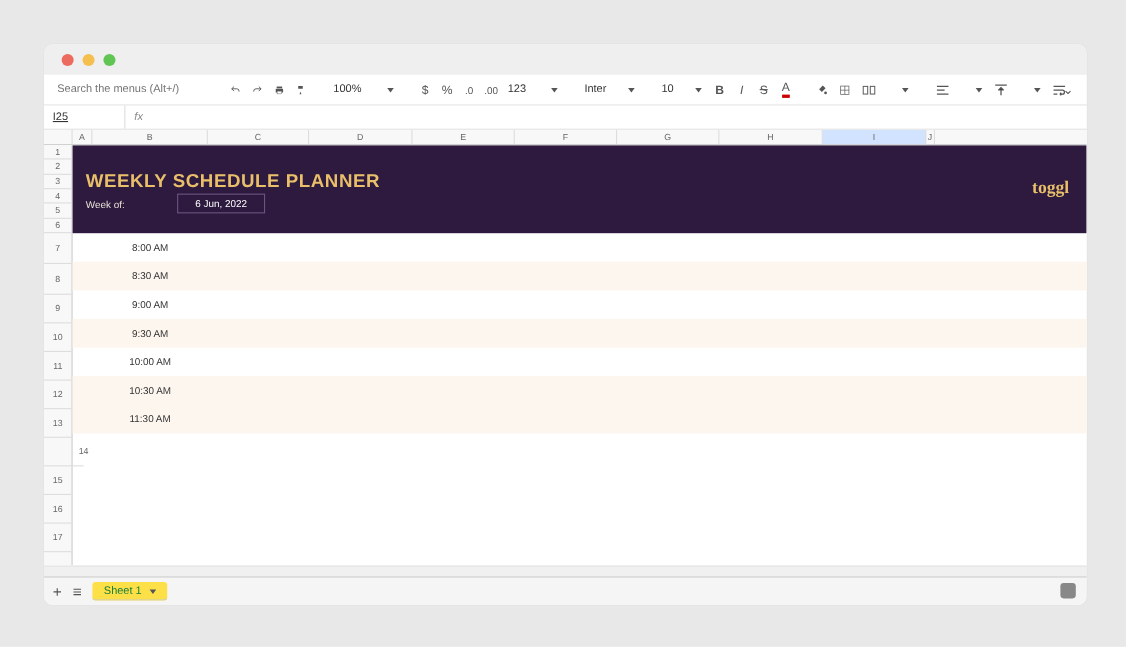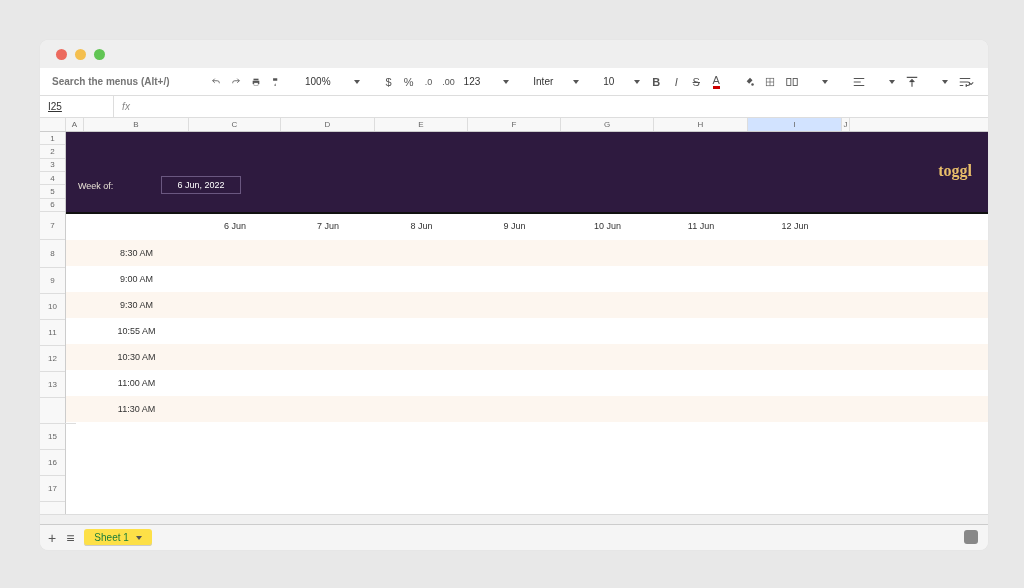--- a/index.html
+++ b/index.html
@@ -44,21 +44,20 @@
     height: 28px;
   }
   .menu-search {
     width: 165px;
     height: 20px;
     border: none;
     background: transparent;
     font-size: 10px;
     color: #777;
     padding: 0 4px;
-    font-weight: bold;
   }
   .sep { width: 1px; height: 18px; background: #ddd; margin: 0 5px; }
   .tb-btn {
     min-width: 16px;
     height: 20px;
     display: flex;
     align-items: center;
     justify-content: center;
     color: #555;
     cursor: pointer;
@@ -449,59 +448,49 @@
           <div class="row-h" style="height: 26px;">11</div>
           <div class="row-h" style="height: 26px;">12</div>
           <div class="row-h" style="height: 26px;">13</div>
           <div class="row-h" style="height: 26px; padding-left: 36px;">14</div>
           <div class="row-h" style="height: 26px;">15</div>
           <div class="row-h" style="height: 26px;">16</div>
           <div class="row-h" style="height: 26px;">17</div>
         </div>
       <div class="cells">
         <div class="hbanner" id="banner" style="height: 79.98px;">
+          <div class="planner-title">WEEKLY SCHEDULE PLANNER</div>
           <div class="weekof-lbl">Week of:</div>
           <div class="weekof-val">6 Jun, 2022</div>
           <div class="logo">toggl</div>
         </div>
-        <div class="daterow top-border" id="dateRow">
-            <div></div>
-            <div></div>
-            <div>6 Jun</div>
-            <div>7 Jun</div>
-            <div>8 Jun</div>
-            <div>9 Jun</div>
-            <div>10 Jun</div>
-            <div>11 Jun</div>
-            <div>12 Jun</div>
-          </div>
         <div id="timeRows">
+            <div class="timerow">
+              <div></div>
+              <div class="tlabel">8:00 AM</div>
+            </div>
             <div class="timerow alt">
               <div></div>
               <div class="tlabel">8:30 AM</div>
             </div>
             <div class="timerow">
               <div></div>
               <div class="tlabel">9:00 AM</div>
             </div>
             <div class="timerow alt">
               <div></div>
               <div class="tlabel">9:30 AM</div>
             </div>
             <div class="timerow">
               <div></div>
-              <div class="tlabel">10:55 AM</div>
+              <div class="tlabel">10:00 AM</div>
             </div>
             <div class="timerow alt">
               <div></div>
               <div class="tlabel">10:30 AM</div>
-            </div>
-            <div class="timerow">
-              <div></div>
-              <div class="tlabel">11:00 AM</div>
             </div>
             <div class="timerow alt">
               <div></div>
               <div class="tlabel">11:30 AM</div>
             </div>
           </div>
 
       </div>
     </div>
   </div>

